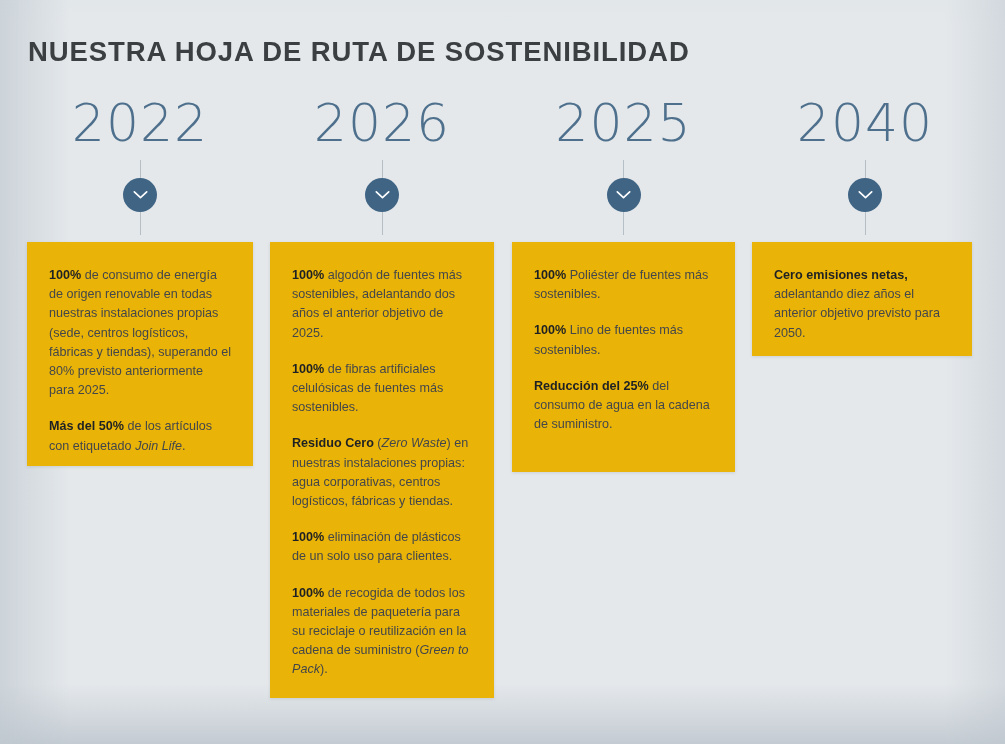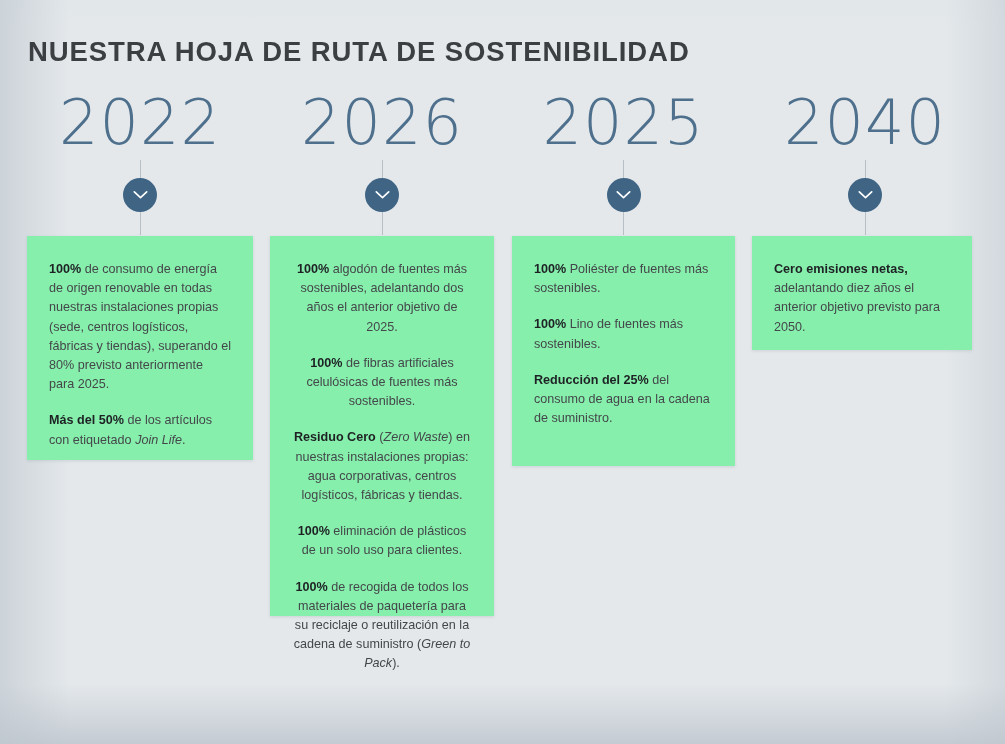--- a/index.html
+++ b/index.html
@@ -51,21 +51,21 @@
   .column {
     position: absolute;
     top: 0;
   }
 
   .year {
     position: absolute;
     top: 92px;
     width: 100%;
     text-align: center;
-    font-size: 62px;
+    font-size: 52px;
     line-height: 62px;
     font-weight: 300;
     color: #4e708d;
     letter-spacing: 1px;
     font-family: "DejaVu Sans", sans-serif;
   }
 
   
   .connector {
     position: absolute;
@@ -88,22 +88,22 @@
     background: #3f6484;
     display: flex;
     align-items: center;
     justify-content: center;
   }
   .chevron-bubble svg { display: block; }
 
   
   .card {
     position: absolute;
-    top: 236px;
-    background: #86efac;
+    top: 242px;
+    background: #eab308;
     padding: 24px 22px 20px 22px;
     box-shadow: 0 1px 3px rgba(110,120,130,.20);
   }
 
   .card p {
     font-size: 12.6px;
     line-height: 19.2px;
     color: #44474a;
     margin-bottom: 17px;
   }
@@ -139,21 +139,21 @@
         </div>
       </div>
       <div class="column" style="left: 270px; width: 224px;">
         <div class="year">2026</div>
         <div class="connector"></div>
         <div class="chevron-bubble">
           <svg width="15" height="10" viewBox="0 0 15 10" fill="none">
             <path d="M1.3 1.9 L7.5 7.6 L13.7 1.9" stroke="#ffffff" stroke-width="1.7" stroke-linecap="round" stroke-linejoin="round"></path>
           </svg>
         </div>
-        <div class="card" style="width: 224px; height: 380px; text-align: center;">
+        <div class="card" style="width: 224px; height: 456px;">
           <p><b>100%</b><span> algodón de fuentes más sostenibles, adelantando dos años el anterior objetivo de 2025.</span></p>
           <p><b>100%</b><span> de fibras artificiales celulósicas de fuentes más sostenibles.</span></p>
           <p><b>Residuo Cero</b><span> (</span><i>Zero Waste</i><span>) en nuestras instalaciones propias: agua corporativas, centros logísticos, fábricas y tiendas.</span></p>
           <p><b>100%</b><span> eliminación de plásticos de un solo uso para clientes.</span></p>
           <p><b>100%</b><span> de recogida de todos los materiales de paquetería para su reciclaje o reutilización en la cadena de suministro (</span><i>Green to Pack</i><span>).</span></p>
         </div>
       </div>
       <div class="column" style="left: 512px; width: 223px;">
         <div class="year">2025</div>
         <div class="connector"></div>

